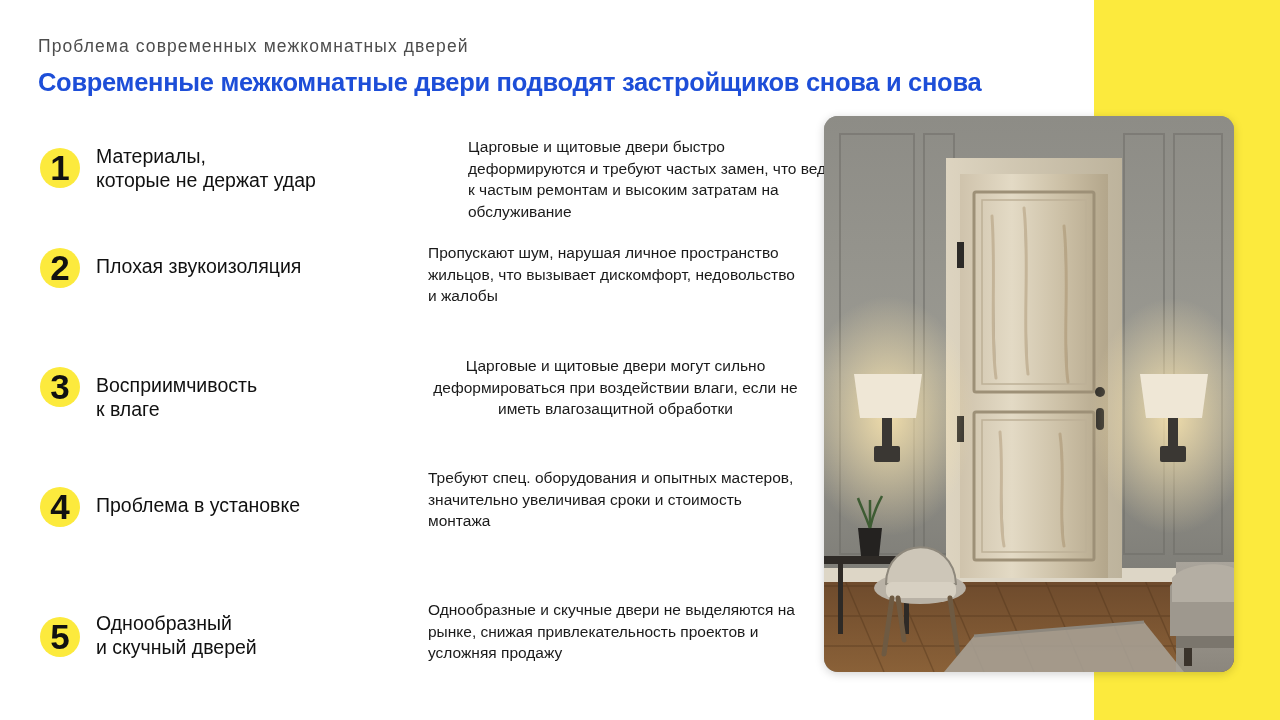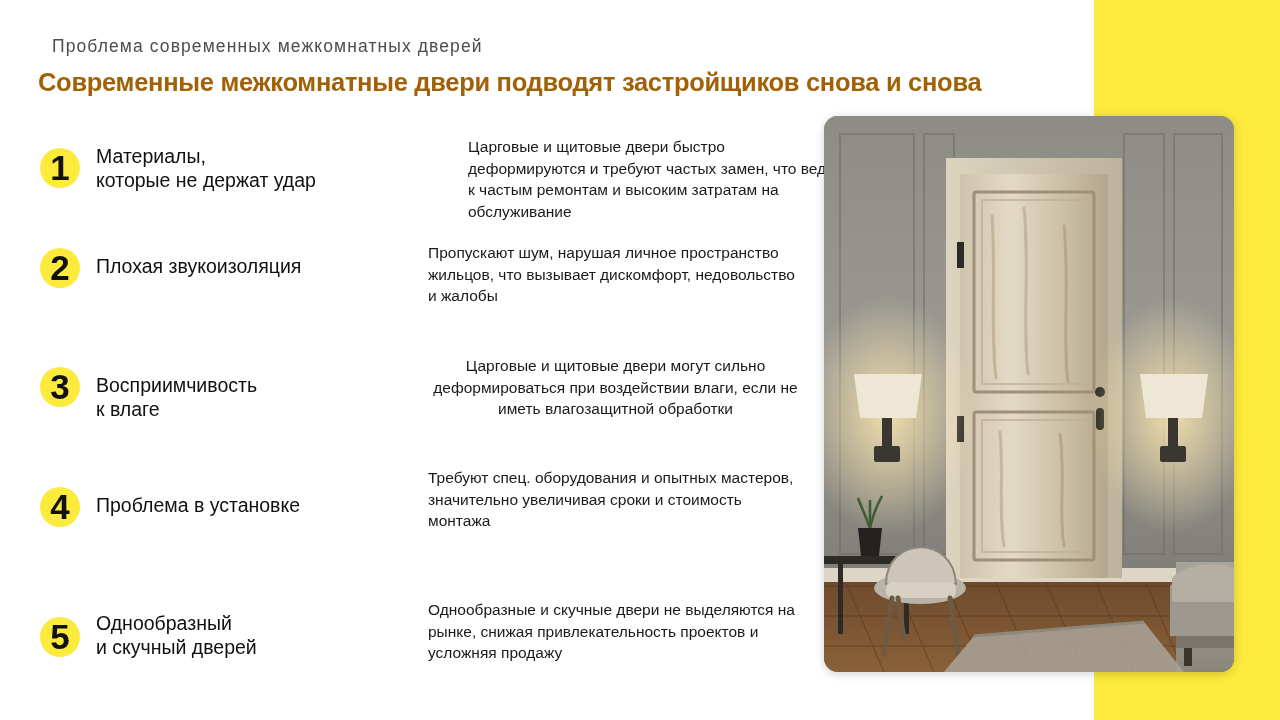--- a/index.html
+++ b/index.html
@@ -30,36 +30,36 @@
     top: 0;
     right: 0;
     width: 186px;
     height: 720px;
     background: #fcea3d;
   }
 
   
   .eyebrow {
     position: absolute;
-    left: 52px;
+    left: 38px;
     top: 36px;
     font-size: 17.5px;
     letter-spacing: 1.1px;
     color: #4d4d4d;
     font-weight: 400;
     white-space: nowrap;
   }
 
   .headline {
     position: absolute;
     left: 38px;
     top: 68px;
     font-size: 25.5px;
     font-weight: 700;
-    color: #a16207;
+    color: #1d4ed8;
     letter-spacing: -0.3px;
     white-space: nowrap;
   }
 
   
   .items {
     position: absolute;
     left: 38px;
     top: 128px;
     width: 760px;

